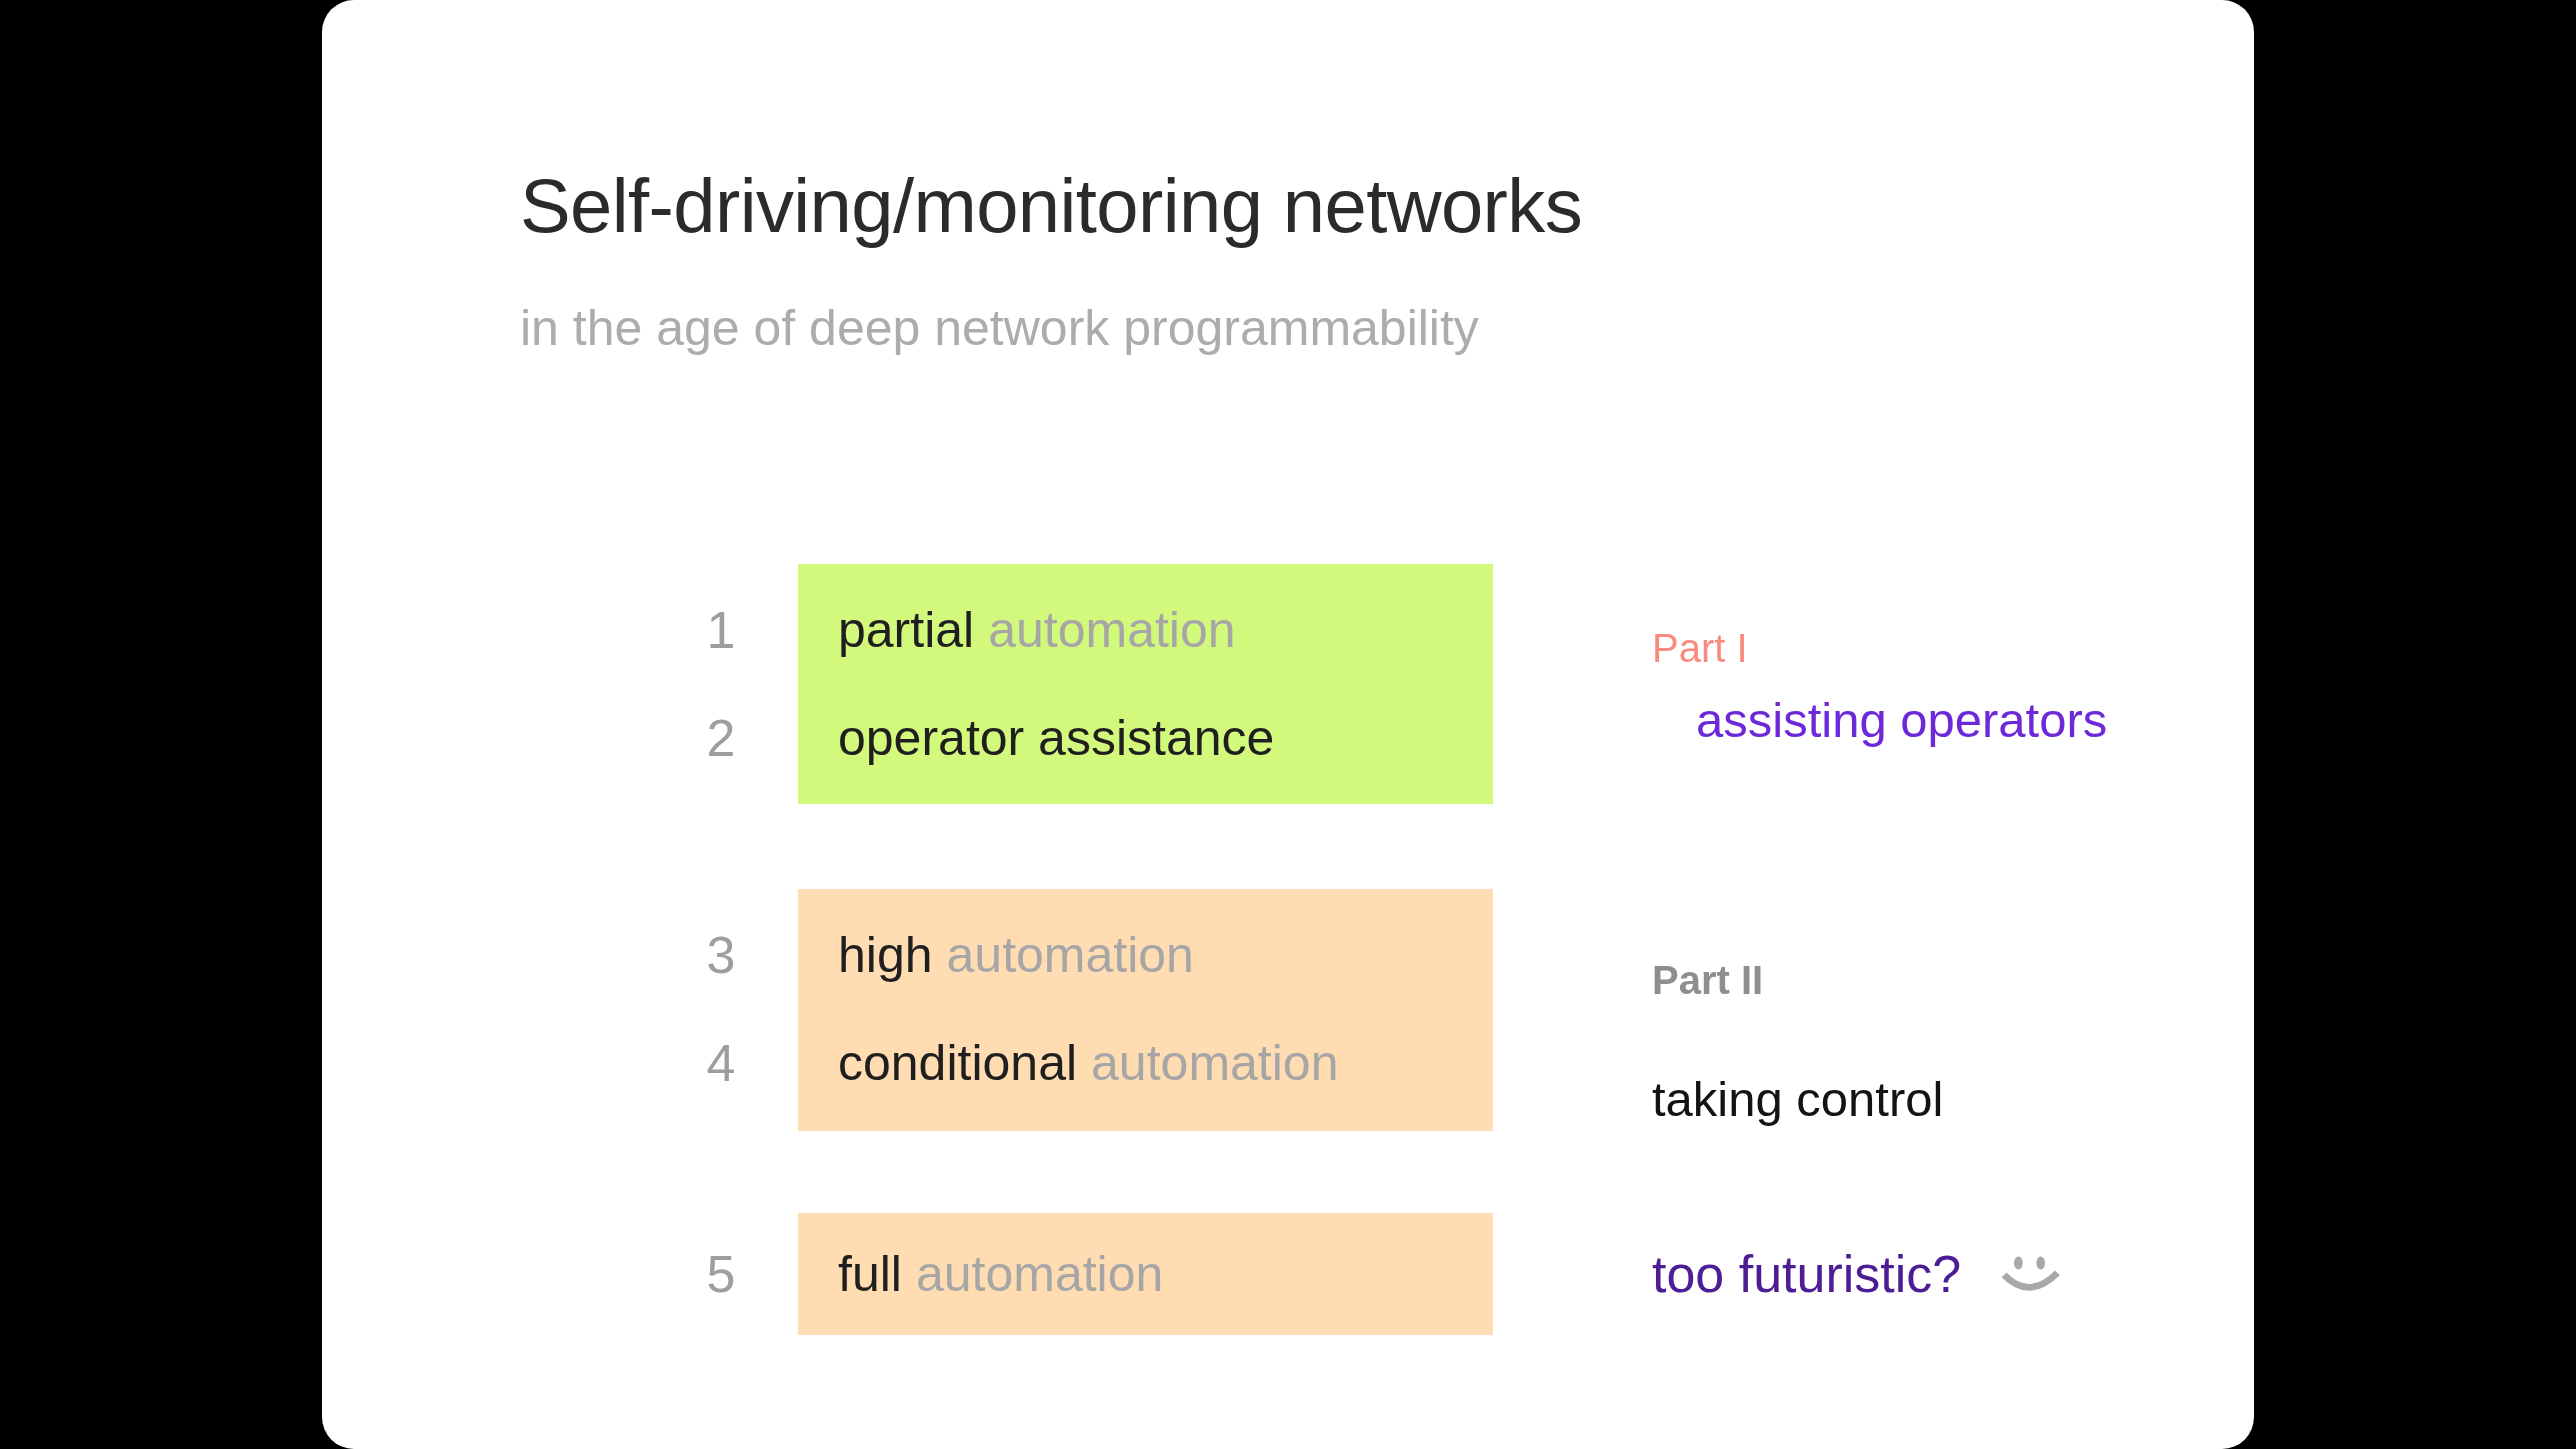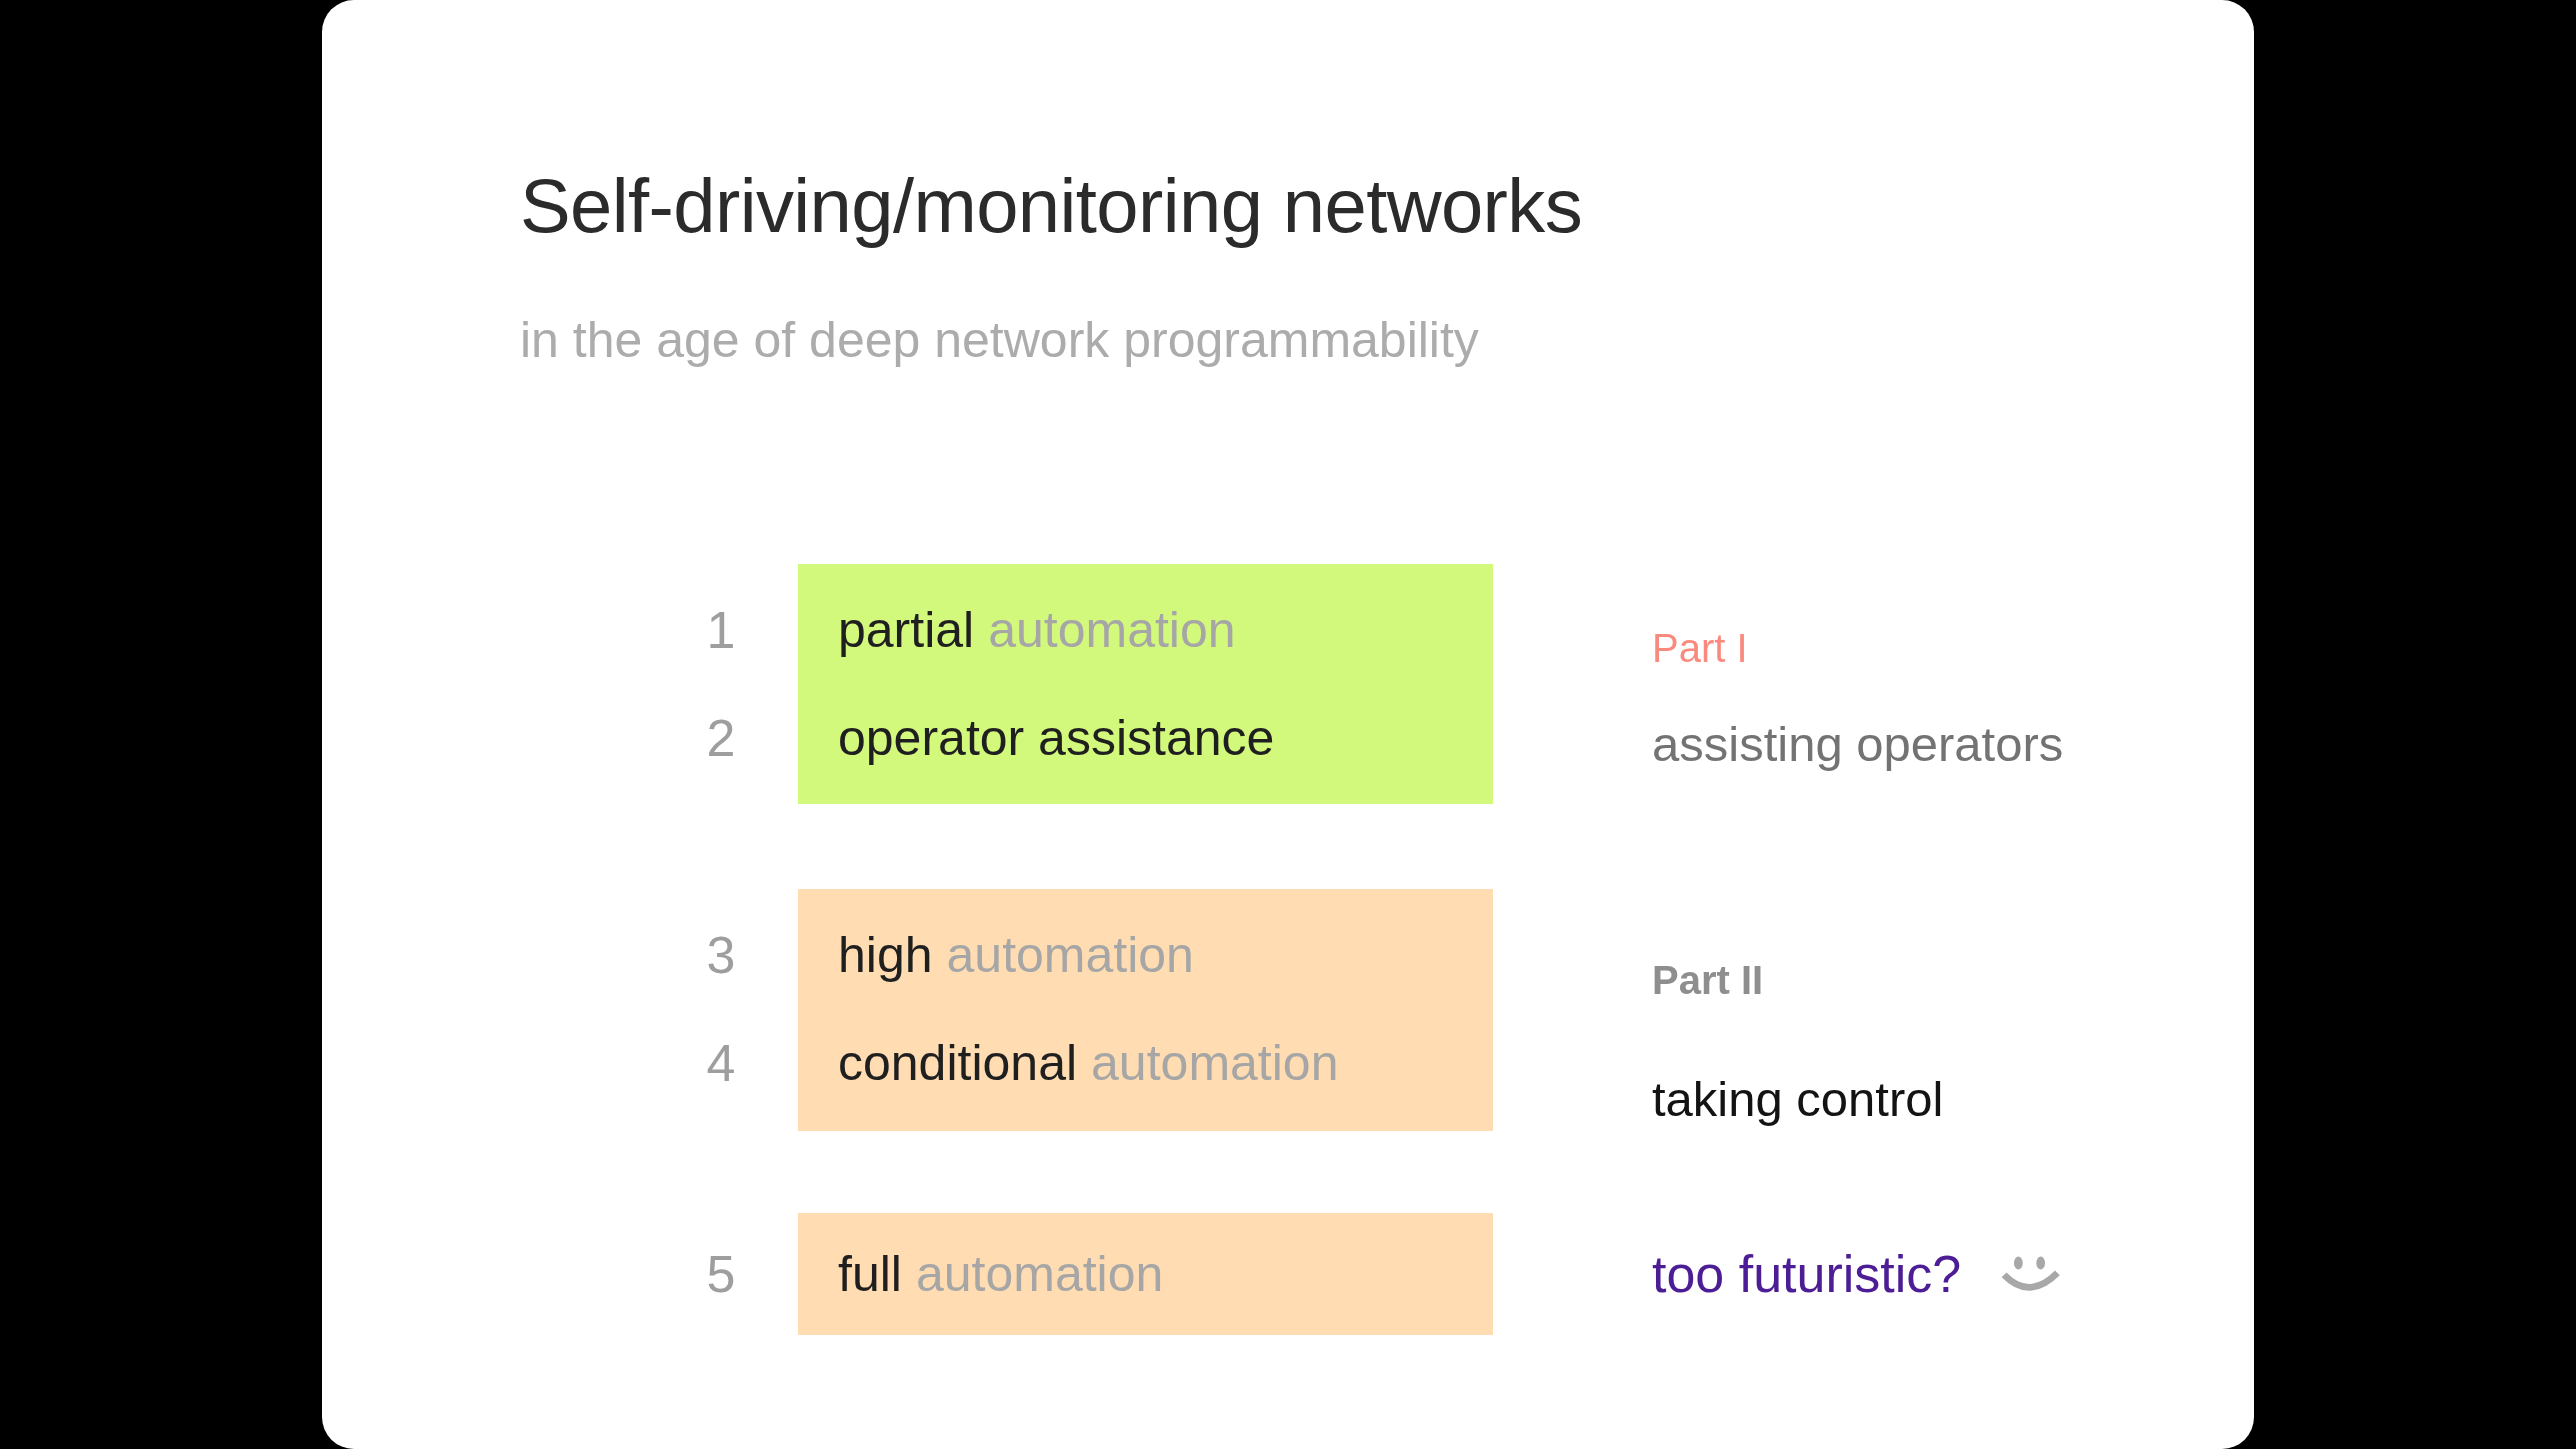--- a/index.html
+++ b/index.html
@@ -5,21 +5,21 @@
   html,body{margin:0;padding:0;background:#000;}
   .screen{position:relative;width:2576px;height:1449px;background:#000;overflow:hidden;
           font-family:"Liberation Sans", sans-serif;}
   .letterbox{position:absolute;top:0;height:1449px;background:#000;}
   .letterbox.left{left:0;width:322px;}
   .letterbox.right{left:2254px;width:322px;}
   .slide{position:absolute;left:322px;top:0;width:1932px;height:1449px;background:#ffffff;border-radius:32px;}
 
   .title{position:absolute;left:198px;top:162px;font-size:76px;line-height:1.15;
          color:#2b2b2b;letter-spacing:-0.6px;white-space:nowrap;}
-  .subtitle{position:absolute;left:198px;top:312px;font-size:50px;line-height:1.15;
+  .subtitle{position:absolute;left:198px;top:300px;font-size:50px;line-height:1.15;
          color:#acacac;letter-spacing:0px;white-space:nowrap;}
 
   .level-group{position:absolute;left:322px;display:flex;align-items:stretch;}
   .num-col{width:154px;display:flex;flex-direction:column;text-align:center;
            color:#9e9e9e;font-size:52px;}
   .num-col .num{height:108px;line-height:108px;}
   .level-box{width:695px;display:flex;flex-direction:column;padding-left:40px;box-sizing:border-box;}
   .level-box .row{height:108px;line-height:108px;font-size:50px;white-space:nowrap;}
   .row .em{color:#1f1f1f;}
   .row .dim{color:#a6a6a6;margin-left:0.28em;}
@@ -28,21 +28,21 @@
   .g2{top:889px;height:242px;}
   .g3{top:1213px;height:122px;}
   .g1 .num-col,.g1 .level-box{padding-top:11.6px;}
   .g2 .num-col,.g2 .level-box{padding-top:12.2px;}
   .g3 .num-col,.g3 .level-box{padding-top:7px;}
   .box-green{background:#d2f87c;}
   .box-orange{background:#ffdcb2;}
 
   .ann{position:absolute;left:1330px;white-space:nowrap;text-align:center;}
   .part1-label{top:626px;font-size:40px;line-height:45px;color:#f98b7e;}
-  .part1-title{top:717px;font-size:49px;line-height:55px;color:#737373;}
+  .part1-title{top:693px;font-size:49px;line-height:55px;color:#6d28d9;margin-left:44px;}
   .part2-label{top:958px;font-size:40px;line-height:45px;color:#8e8e8e;font-weight:bold;}
   .part2-title{top:1024px;font-size:49px;line-height:55px;color:#131313;margin-top:48px;}
   .futuristic{top:1247px;font-size:52px;line-height:55px;color:#4c1d95;
               display:flex;align-items:center;}
   .smiley{margin-left:40px;width:62px;height:46px;margin-top:3.9px;}
 </style>
 </head>
 <body>
 
 <div class="screen">

